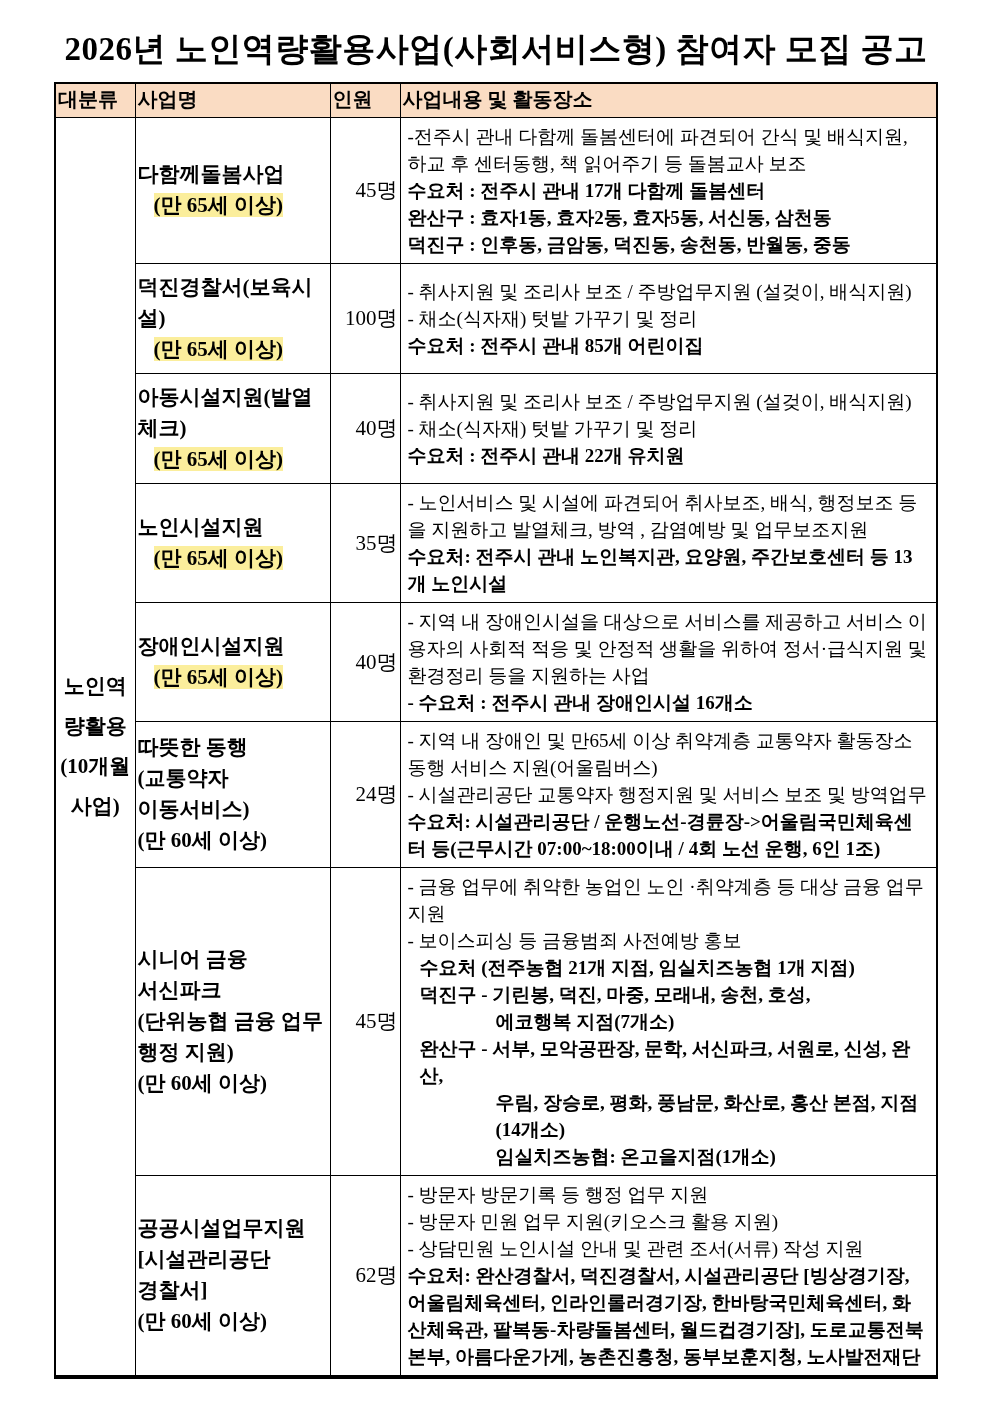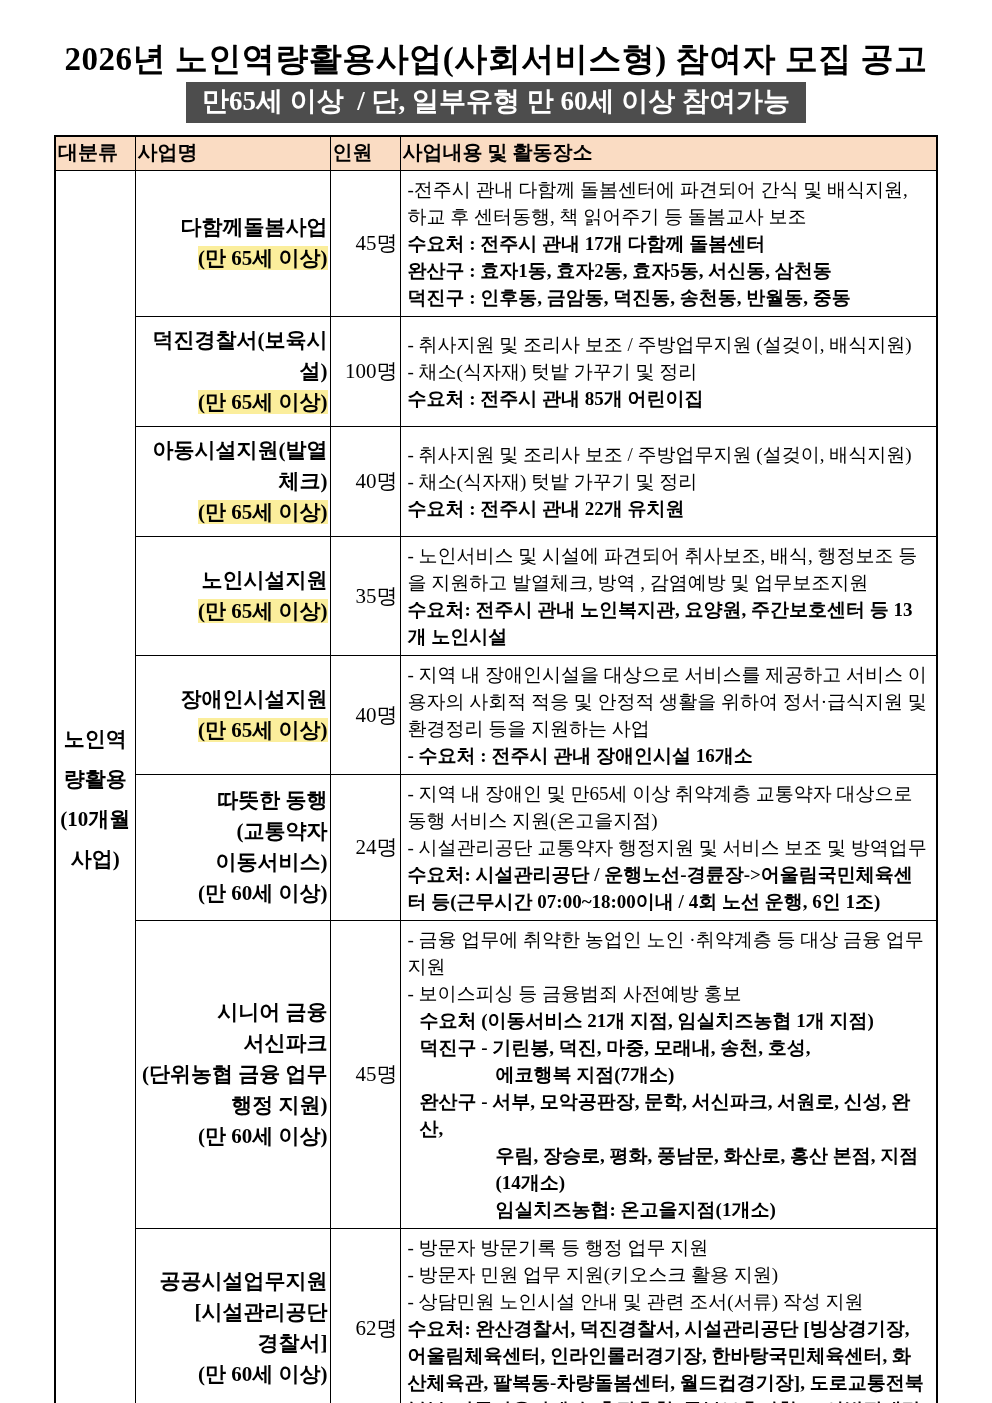--- a/index.html
+++ b/index.html
@@ -4,21 +4,21 @@
 <style>
   html, body { margin: 0; padding: 0; background: #ffffff; }
   .page {
     position: relative;
     width: 992px;
     height: 1403px;
     background: #ffffff;
     color: #000;
     font-family: "Liberation Serif", "DejaVu Serif", serif;
     box-sizing: border-box;
-    padding-top: 40px;
+    padding-top: 30px;
     overflow: hidden;
   }
   .title {
     margin: 0;
     text-align: center;
     font-size: 33px;
     font-weight: bold;
     letter-spacing: 0.5px;
     line-height: 1.2;
   }
@@ -56,26 +56,26 @@
   td.cat-cell {
     font-size: 21px;
     font-weight: bold;
     text-align: center;
     line-height: 40px;
     padding: 4px 2px;
   }
   td.name-cell {
     font-size: 21px;
     font-weight: bold;
-    text-align: right;
+    text-align: left;
     line-height: 31px;
     padding: 8px 2px;
   }
   .age-note { display: inline; }
-  .age-note.hl { background: var(--highlight, #fbee9c); }
+  .age-note.hl { background: var(--highlight, #fbee9c); margin-left: 16px; }
   td.count-cell {
     font-size: 21px;
     font-weight: normal;
     text-align: right;
     padding: 2px;
   }
   td.details-cell {
     font-size: 19px;
     line-height: 27px;
     padding: 5px 7px;
@@ -83,23 +83,20 @@
   .detail-line { font-weight: normal; }
   .detail-line.bold { font-weight: bold; }
   .detail-line.indent-1 { padding-left: 12px; }
   .detail-line.indent-2 { padding-left: 88px; }
 </style>
 </head>
 <body>
 
 <div class="page">
   <h1 class="title">2026년 노인역량활용사업(사회서비스형) 참여자 모집 공고</h1>
-  <div class="subtitle-wrap">
-    <span class="subtitle">만65세 이상  / 단, 일부유형 만 60세 이상 참여가능</span>
-  </div>
 
   <table class="main">
     <colgroup>
       <col style="width:80px">
       <col style="width:195px">
       <col style="width:70px">
       <col style="width:537px">
     </colgroup>
     <thead>
       <tr>
@@ -177,38 +174,38 @@
         </tr>
         <tr>
           <td class="name-cell">
             <div>따뜻한 동행</div>
             <div>(교통약자</div>
             <div>이동서비스)</div>
             <div><span class="age-note">(만 60세 이상)</span></div>
           </td>
           <td class="count-cell">24명</td>
           <td class="details-cell">
-            <div class="detail-line">- 지역 내 장애인 및 만65세 이상 취약계층 교통약자 대상으로 동행 서비스 지원(온고을지점)</div>
+            <div class="detail-line">- 지역 내 장애인 및 만65세 이상 취약계층 교통약자 활동장소 동행 서비스 지원(어울림버스)</div>
             <div class="detail-line">- 시설관리공단 교통약자 행정지원 및 서비스 보조 및 방역업무</div>
             <div class="detail-line bold">수요처: 시설관리공단 / 운행노선-경륜장-&gt;어울림국민체육센터 등(근무시간 07:00~18:00이내 / 4회 노선 운행, 6인 1조)</div>
           </td>
         </tr>
         <tr>
           <td class="name-cell">
             <div>시니어 금융</div>
             <div>서신파크</div>
             <div>(단위농협 금융 업무</div>
             <div>행정 지원)</div>
             <div><span class="age-note">(만 60세 이상)</span></div>
           </td>
           <td class="count-cell">45명</td>
           <td class="details-cell">
             <div class="detail-line">- 금융 업무에 취약한 농업인 노인 ·취약계층 등 대상 금융 업무지원</div>
             <div class="detail-line">- 보이스피싱 등 금융범죄 사전예방 홍보</div>
-            <div class="detail-line bold indent-1">수요처 (이동서비스 21개 지점, 임실치즈농협 1개 지점)</div>
+            <div class="detail-line bold indent-1">수요처 (전주농협 21개 지점, 임실치즈농협 1개 지점)</div>
             <div class="detail-line bold indent-1">덕진구 - 기린봉, 덕진, 마중, 모래내, 송천, 호성,</div>
             <div class="detail-line bold indent-2">에코행복 지점(7개소)</div>
             <div class="detail-line bold indent-1">완산구 - 서부, 모악공판장, 문학, 서신파크, 서원로, 신성, 완산,</div>
             <div class="detail-line bold indent-2">우림, 장승로, 평화, 풍남문, 화산로, 홍산 본점, 지점(14개소)</div>
             <div class="detail-line bold indent-2">임실치즈농협: 온고을지점(1개소)</div>
           </td>
         </tr>
         <tr>
           <td class="name-cell">
             <div>공공시설업무지원</div>

